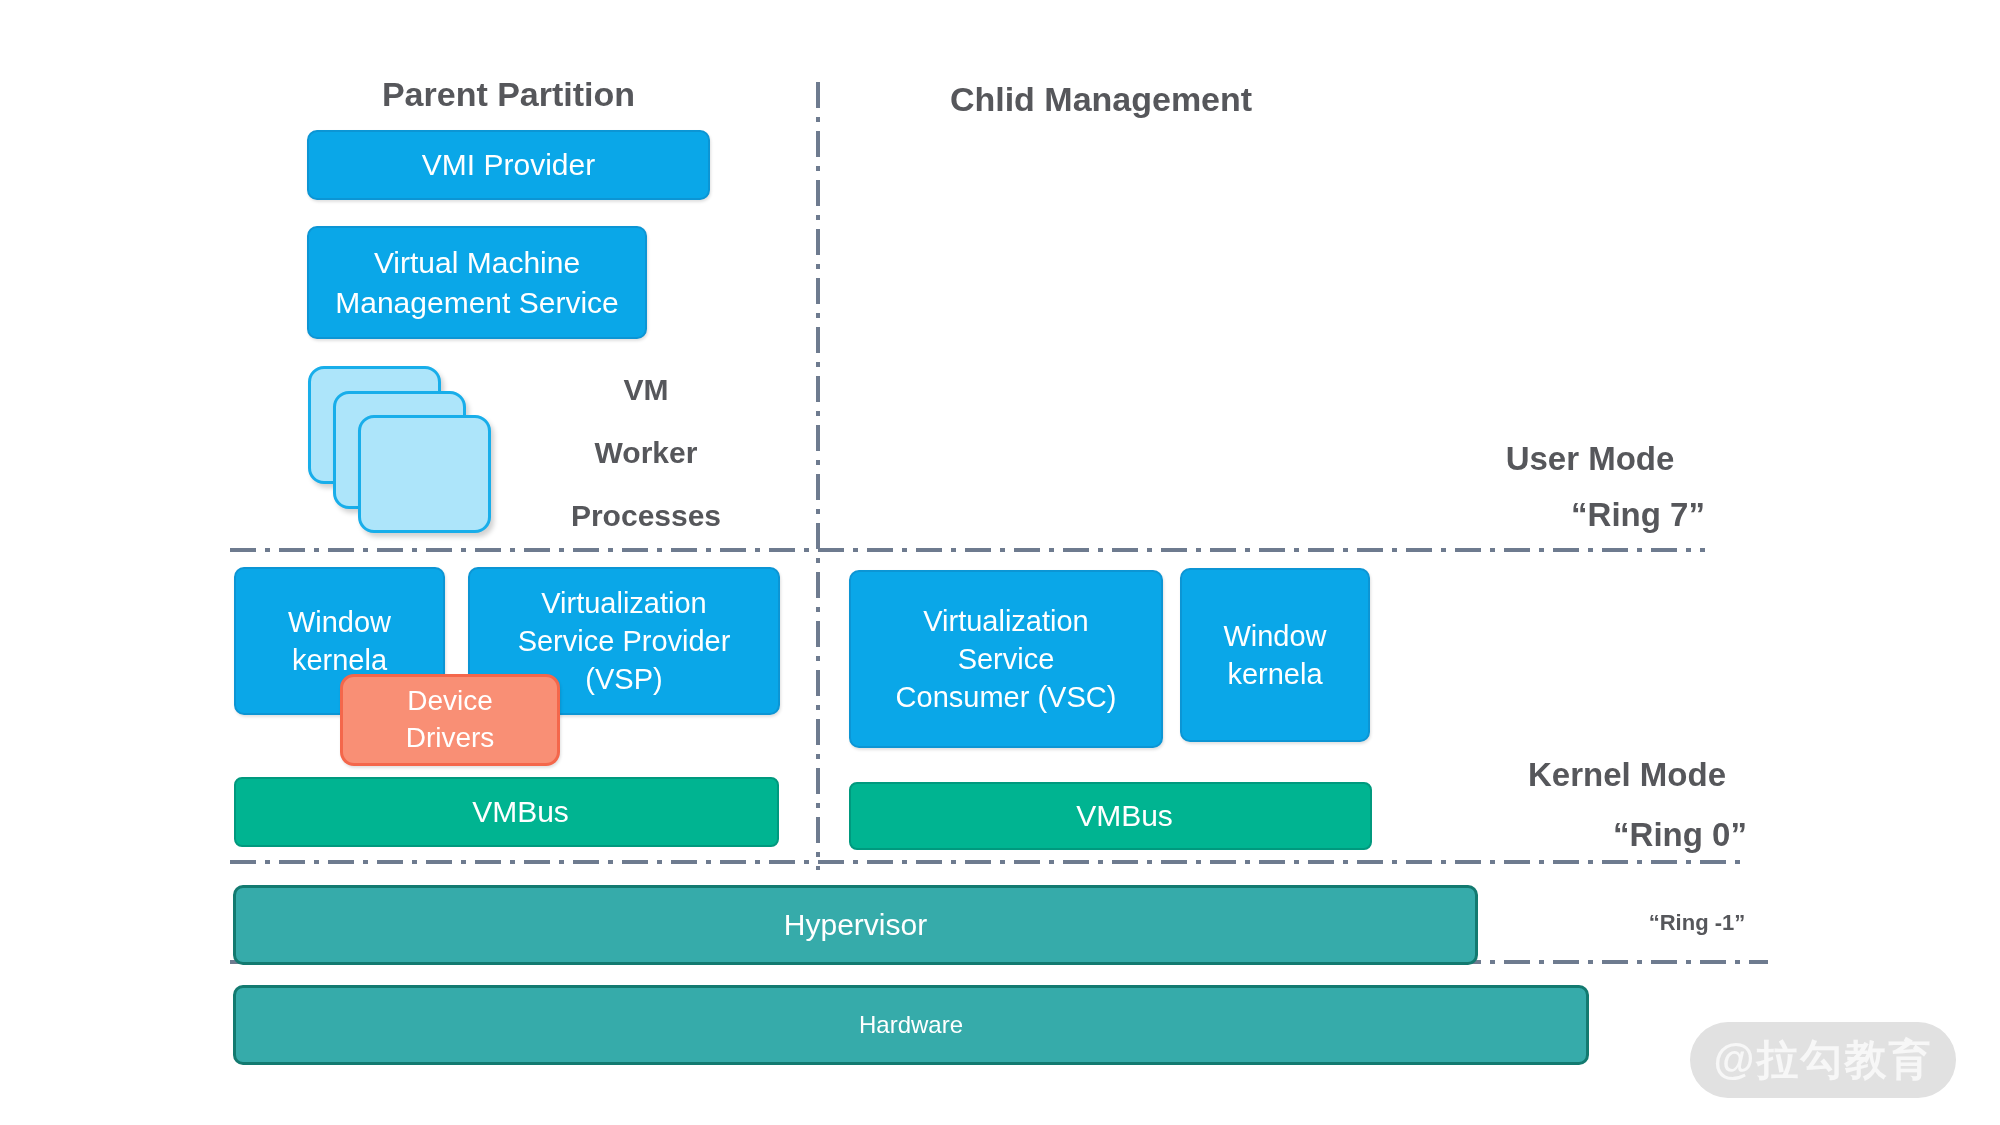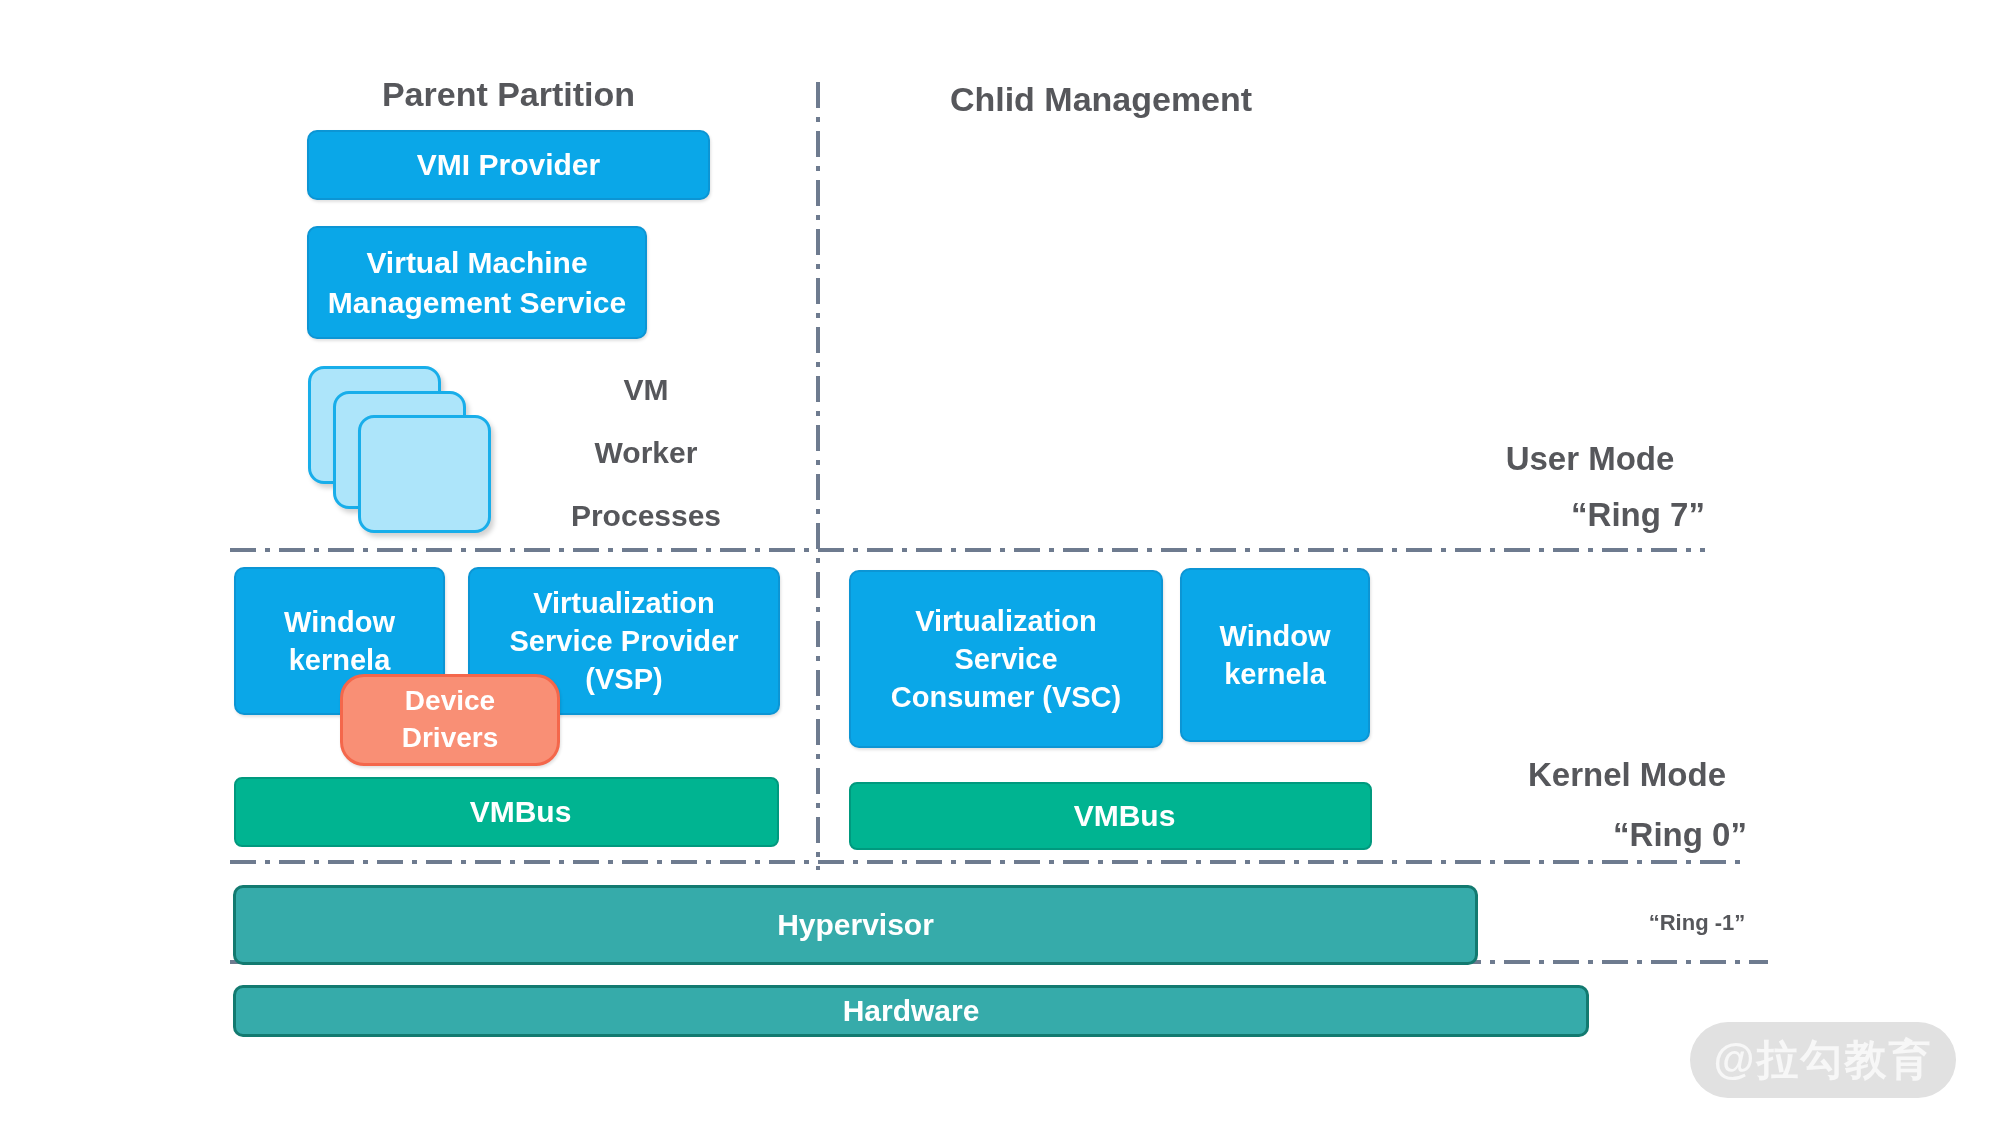--- a/index.html
+++ b/index.html
@@ -13,30 +13,30 @@
     --watermarkBg:#e1e1e1; --watermarkText:#f7f7f7;
   }
   html,body{margin:0;padding:0;background:#ffffff;}
   .canvas{
     position:relative; width:2000px; height:1125px; overflow:hidden;
     font-family:"Liberation Sans", sans-serif; background:#ffffff;
   }
   .abs{position:absolute;}
   .box{
     display:flex; align-items:center; justify-content:center;
-    text-align:center; color:#ffffff; font-weight:bold;
+    text-align:center; color:#ffffff; font-weight:normal;
     white-space:pre-line; box-sizing:border-box; border-radius:10px;
     line-height:1.32;
   }
   .blue{ background:var(--blue); border:2px solid var(--blueBorder);
          box-shadow:1px 2px 3px rgba(0,0,0,0.12); }
   .sq{ background:var(--lightblue); border:3px solid var(--lightblueBorder);
        border-radius:16px; box-shadow:3px 4px 5px rgba(0,0,0,0.18); }
   .salmonbox{ background:var(--salmon); border:3px solid var(--salmonBorder);
-       border-radius:24px; box-shadow:1px 2px 3px rgba(0,0,0,0.12); }
+       border-radius:14px; box-shadow:1px 2px 3px rgba(0,0,0,0.12); }
   .greenbox{ background:var(--green); border:2px solid var(--greenBorder);
        border-radius:8px;padding-left:28px; }
   .tealbox{ background:var(--teal); border:3px solid var(--tealBorder);
        border-radius:10px; }
   .orangebox{ background:var(--orange); border:3px solid var(--orangeBorder);
        border-radius:34px; box-shadow:1px 2px 4px rgba(0,0,0,0.12); }
   .heading{
     color:var(--heading); font-weight:bold; text-align:center;
     white-space:pre-line;
   }
@@ -102,17 +102,17 @@
   <div class="abs heading" style="left:1470px; top:440px; width:240px; font-size:33px;">User Mode</div>
   <div class="abs heading" style="left:1518px; top:496px; width:240px; font-size:33px;">“Ring 7”</div>
 
   <div class="abs heading" style="left:1507px; top:756px; width:240px; font-size:33px;">Kernel Mode</div>
   <div class="abs heading" style="left:1560px; top:816px; width:240px; font-size:33px;">“Ring 0”</div>
 
   <div class="abs heading" style="left:1577px; top:910px; width:240px; font-size:22px;">“Ring -1”</div>
 
   <div class="abs box tealbox" style="left:233px; top:885px; width:1245px; height:80px; font-size:30px;">Hypervisor</div>
 
-  <div class="abs box tealbox" style="left:233px; top:985px; width:1356px; height:52px; font-size:30px;">Hardware</div>
+  <div class="abs box tealbox" style="left:233px; top:985px; width:1356px; height:80px; font-size:24px;">Hardware</div>
 
   <div class="abs wm" style="left:1690px; top:1022px; width:266px; height:76px; font-size:42px;">@拉勾教育</div>
 
 </div>
 
 </body></html>

